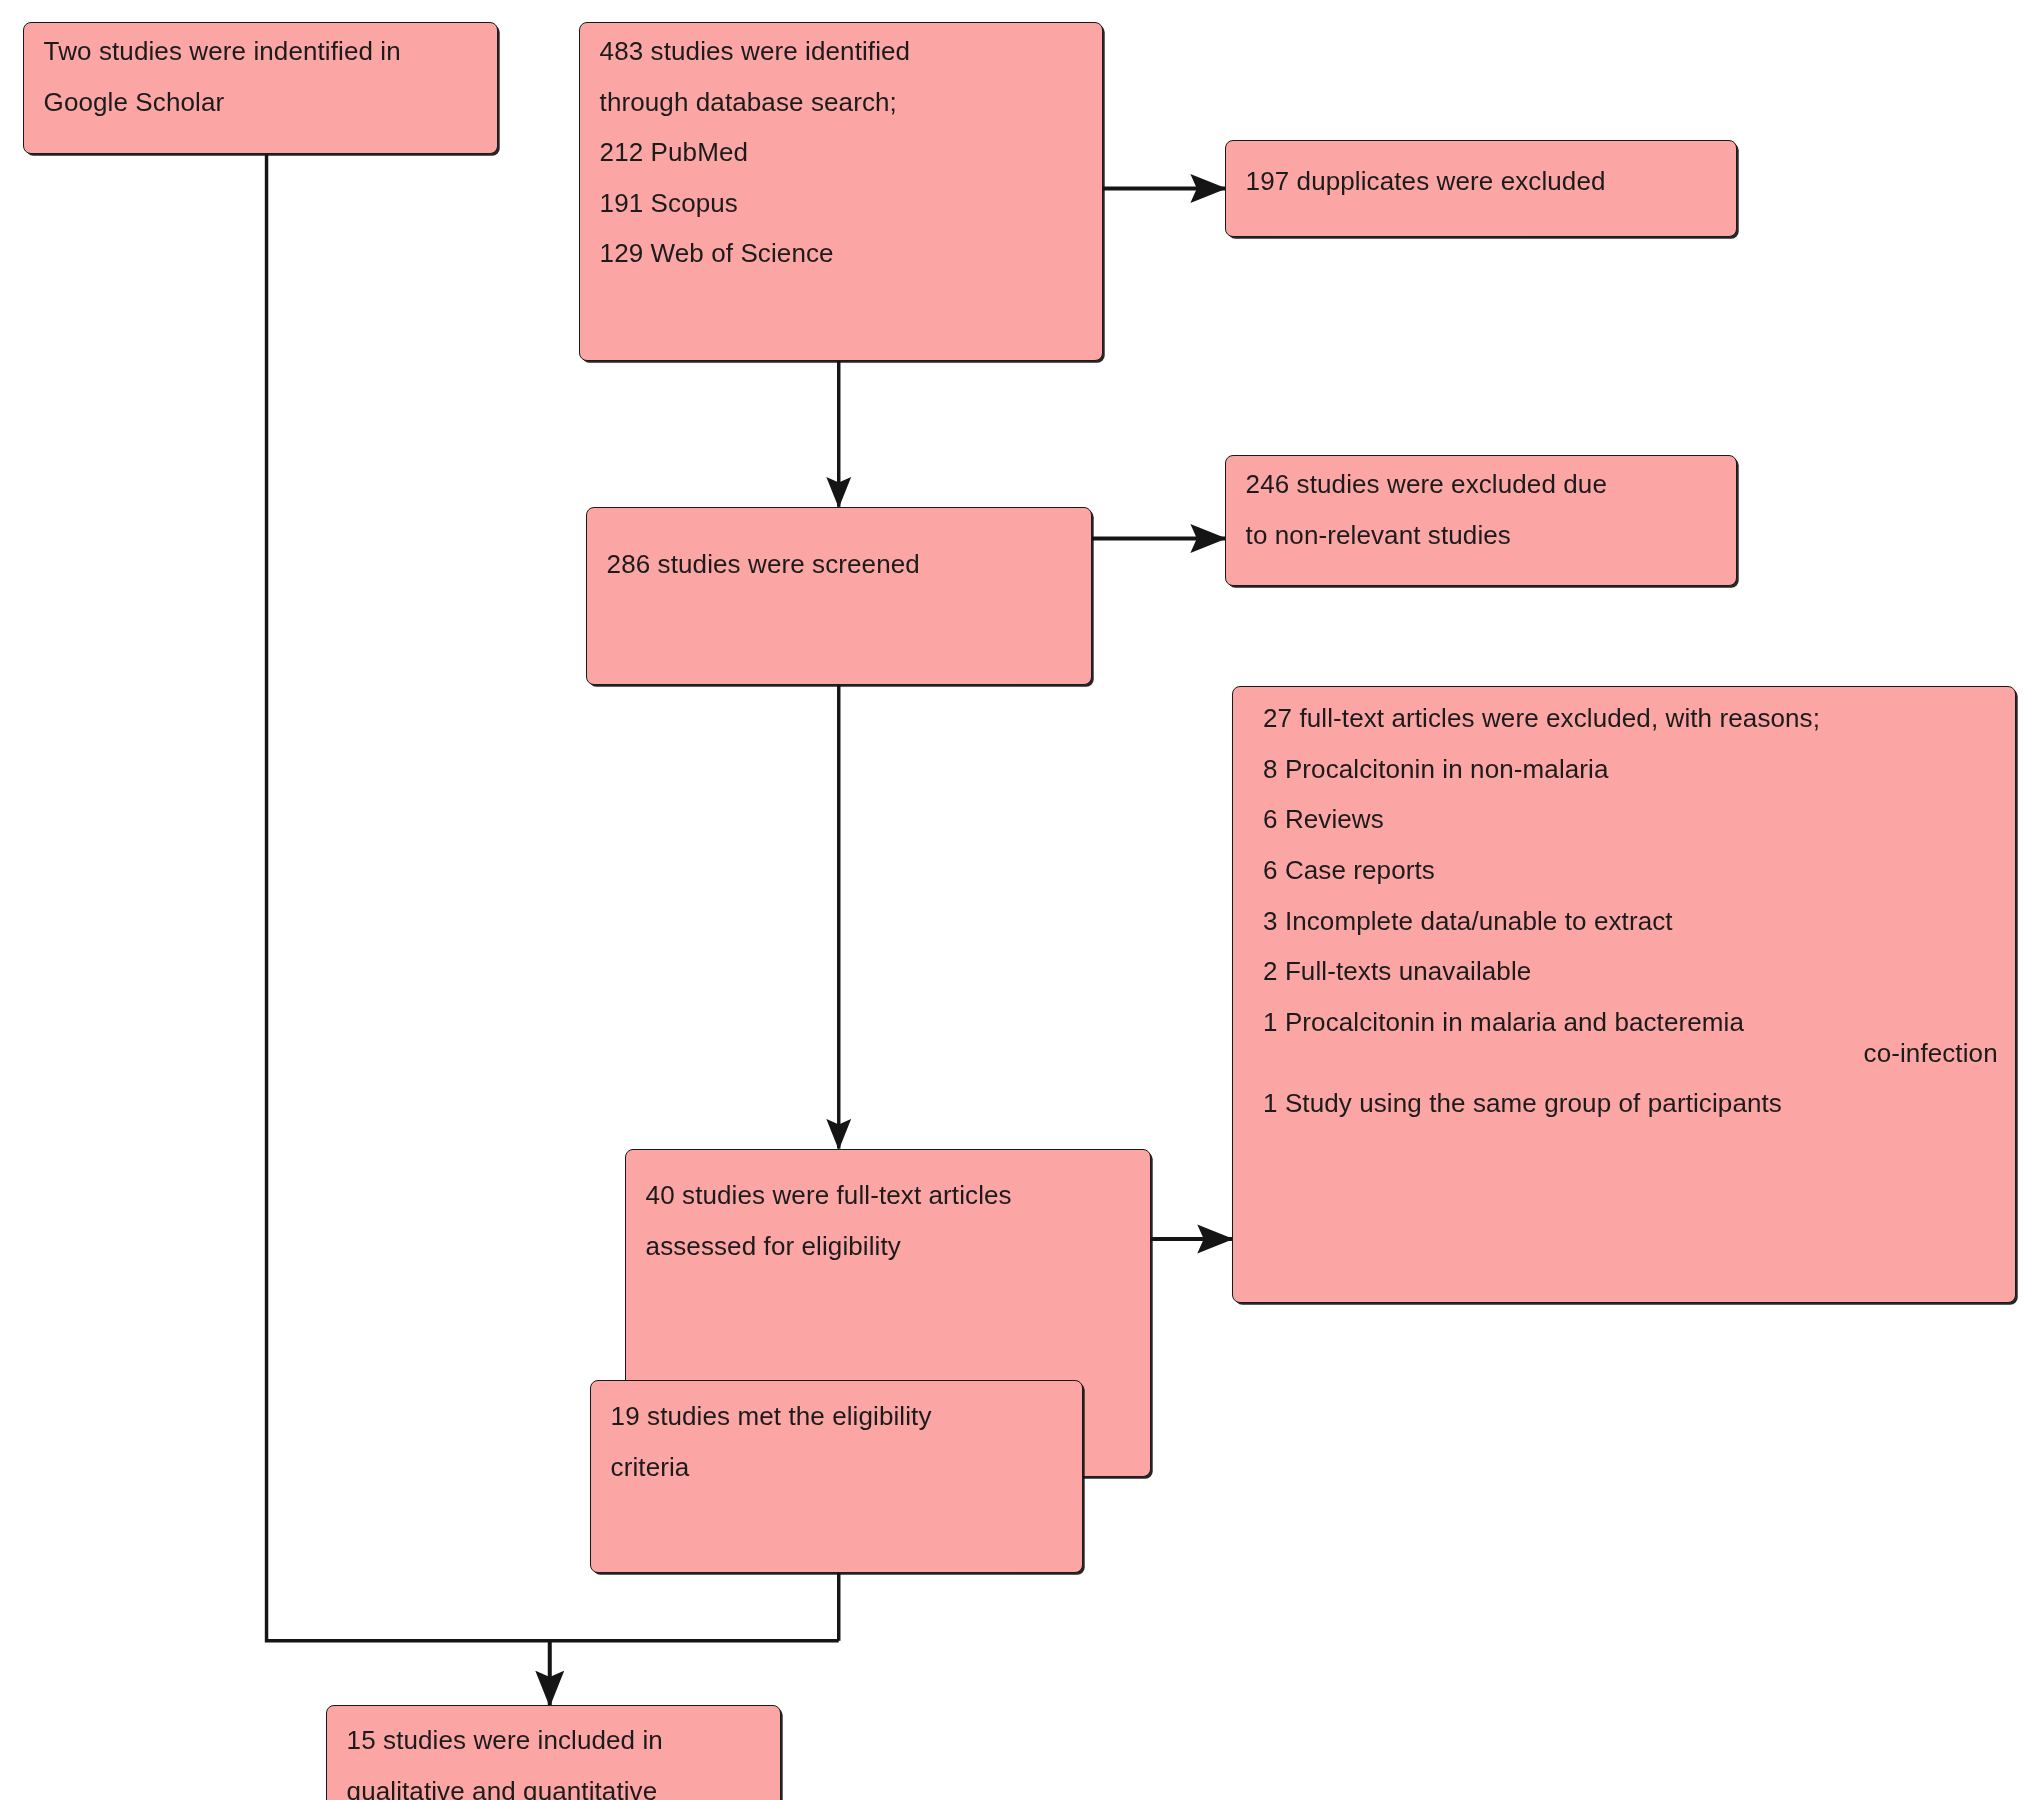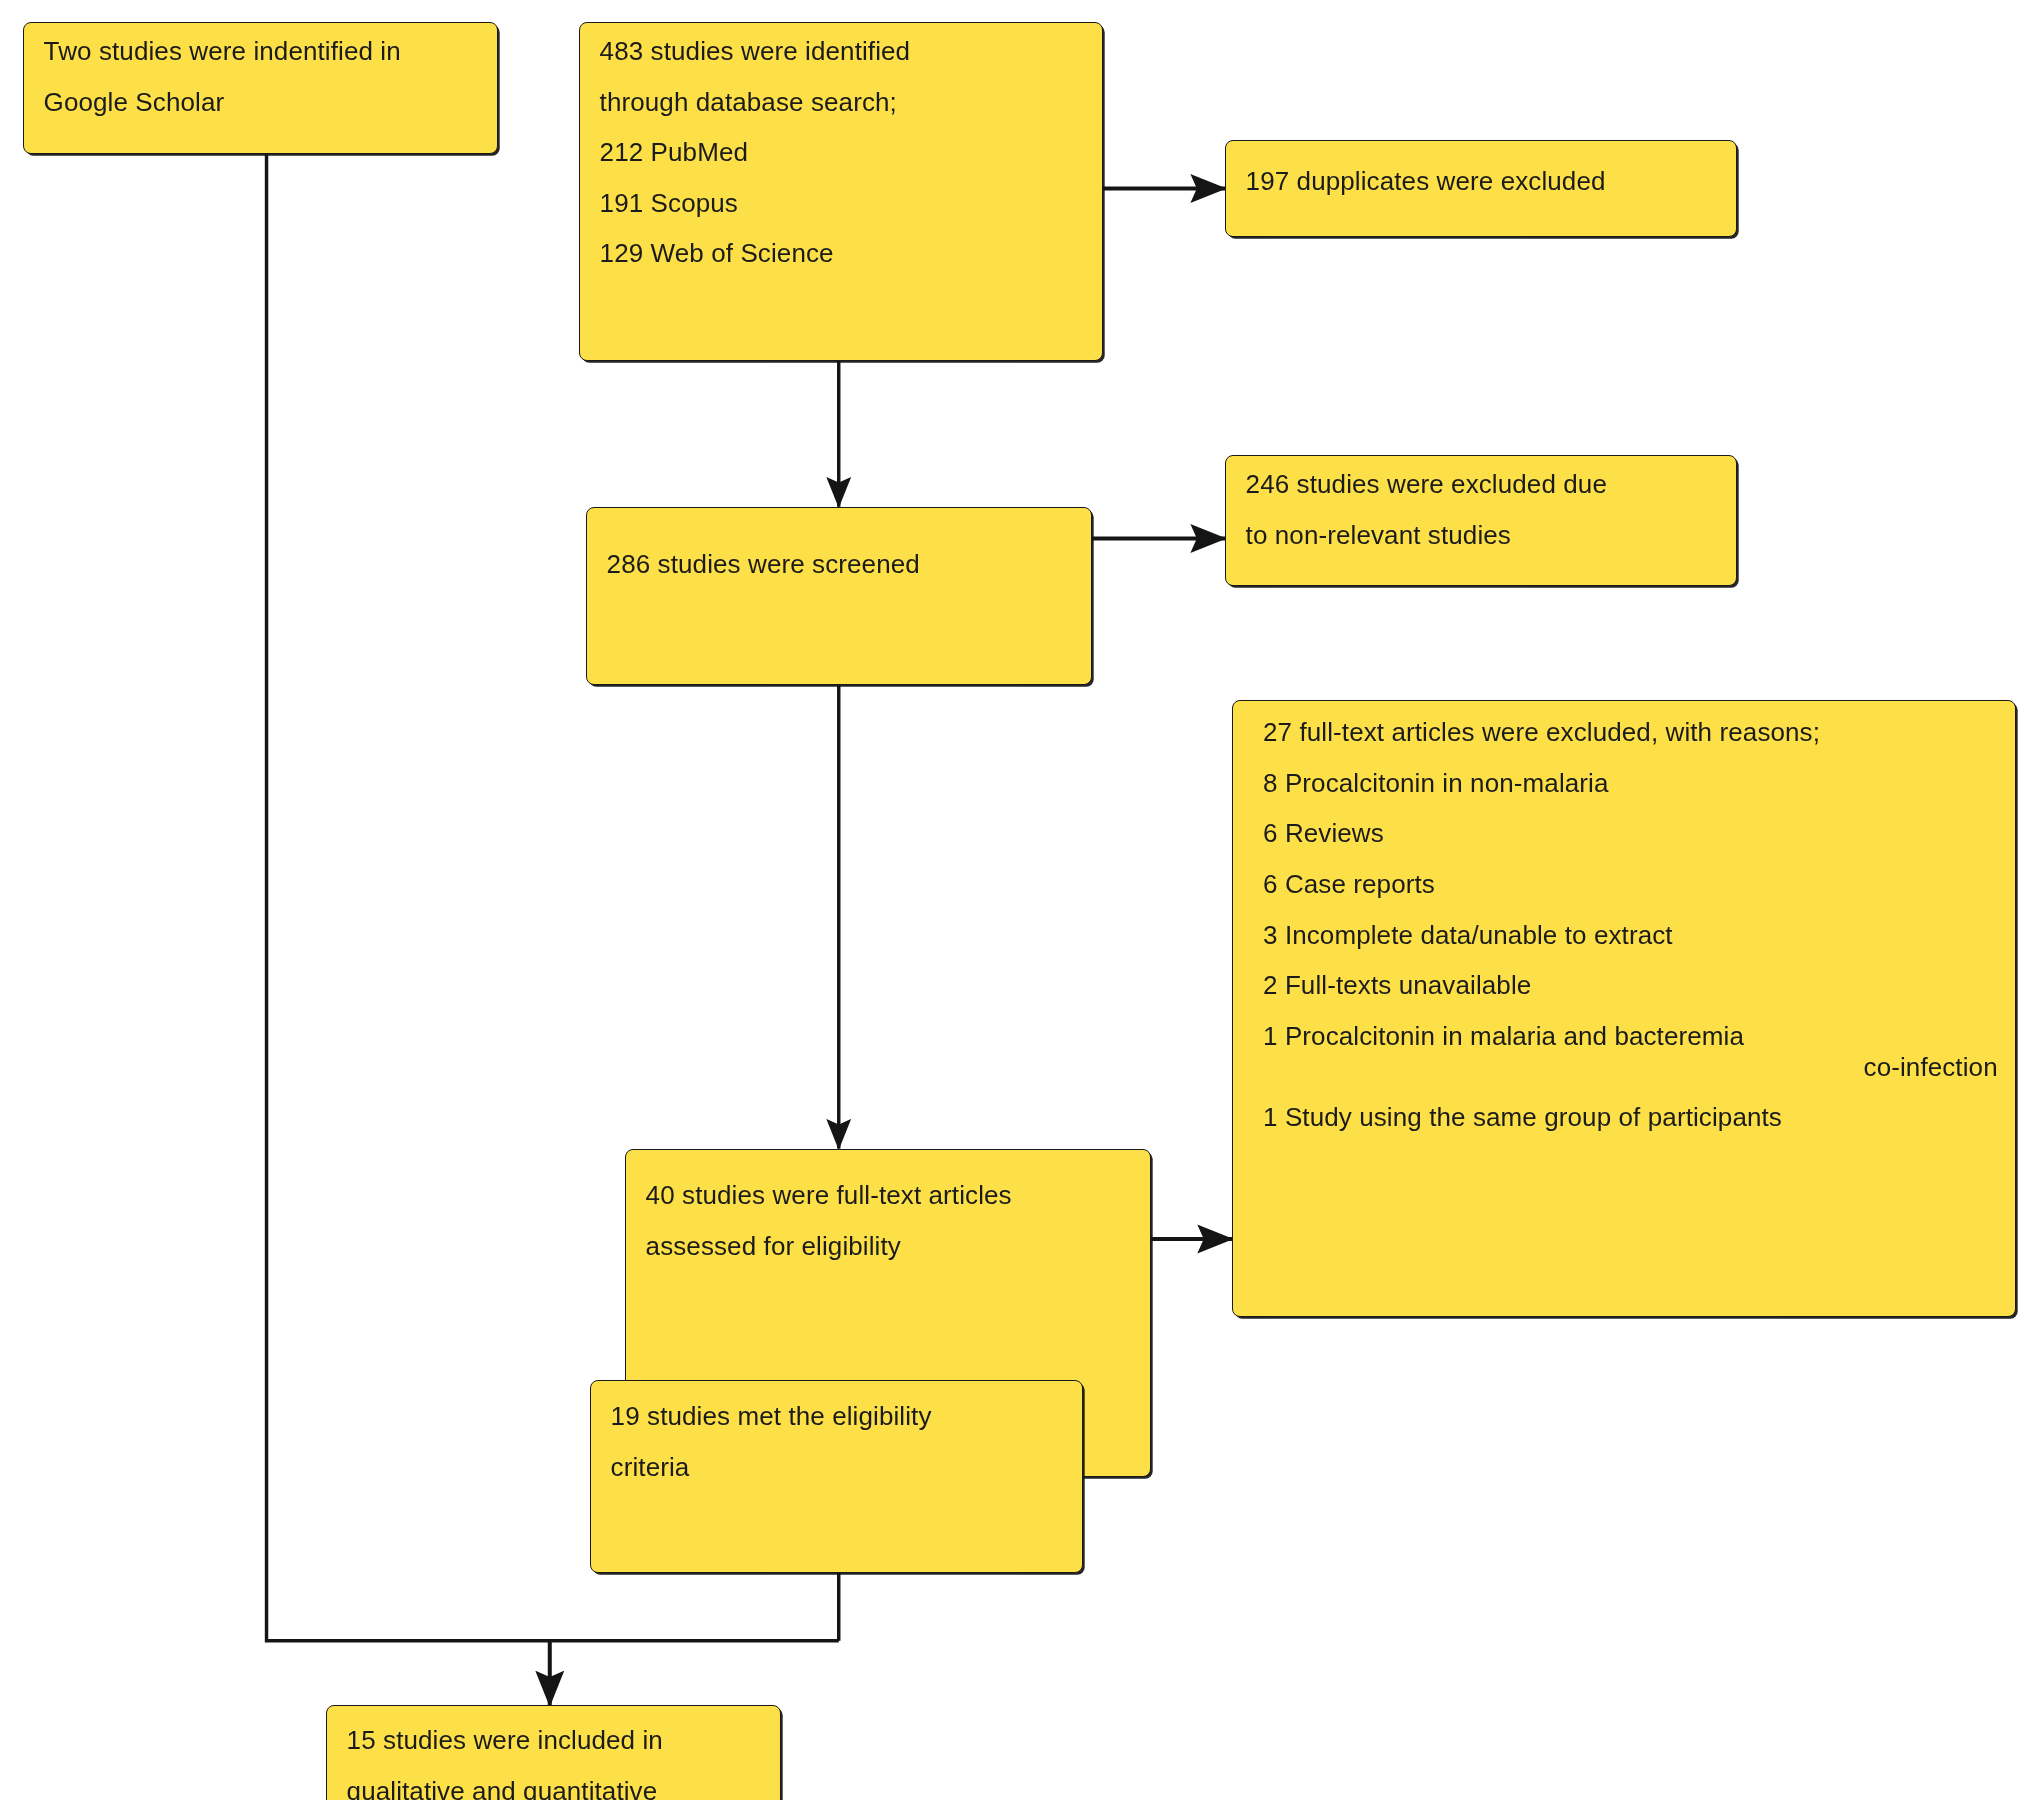--- a/index.html
+++ b/index.html
@@ -7,21 +7,21 @@
     position:relative;
     width:2035px;height:1801px;
     background:#ffffff;
     font-family:"Liberation Sans","DejaVu Sans",sans-serif;
     overflow:hidden;
   }
   #wires{position:absolute;left:0;top:0;width:2035px;height:1801px;}
   .node{
     position:absolute;
     box-sizing:border-box;
-    background:#fde047;
+    background:#fca5a5;
     border:1.7px solid #1a1a1a;
     border-radius:8px;
     box-shadow:2.3px 2.3px 0 -0.6px rgba(20,20,20,0.92);
     padding:15px 17.3px 15px 19.6px;
     display:block;
   }
   .line{
     display:block;
     color:#1b1b1b;
     font-size:26px;
@@ -84,21 +84,21 @@
 
   <div class="node" style="left:586px;top:507px;width:506px;height:178px;padding-top:43px;">
     <span class="line">286 studies were screened</span>
   </div>
 
   <div class="node" style="left:1225px;top:455px;width:512px;height:131px;">
     <span class="line">246 studies were excluded due</span>
     <span class="line">to non-relevant studies</span>
   </div>
 
-  <div class="node" style="left:1232px;top:700px;width:784px;height:617px;padding-top:18.4px;padding-left:30px;">
+  <div class="node" style="left:1232px;top:686px;width:784px;height:617px;padding-top:18.4px;padding-left:30px;">
     <span class="line">27 full-text articles were excluded, with reasons;</span>
     <span class="line">8 Procalcitonin in non-malaria</span>
     <span class="line">6 Reviews</span>
     <span class="line">6 Case reports</span>
     <span class="line">3 Incomplete data/unable to extract</span>
     <span class="line">2 Full-texts unavailable</span>
     <span class="line tight">1 Procalcitonin in malaria and bacteremia</span>
     <span class="line tight">co-infection</span>
     <span class="line">1 Study using the same group of participants</span>
   </div>

